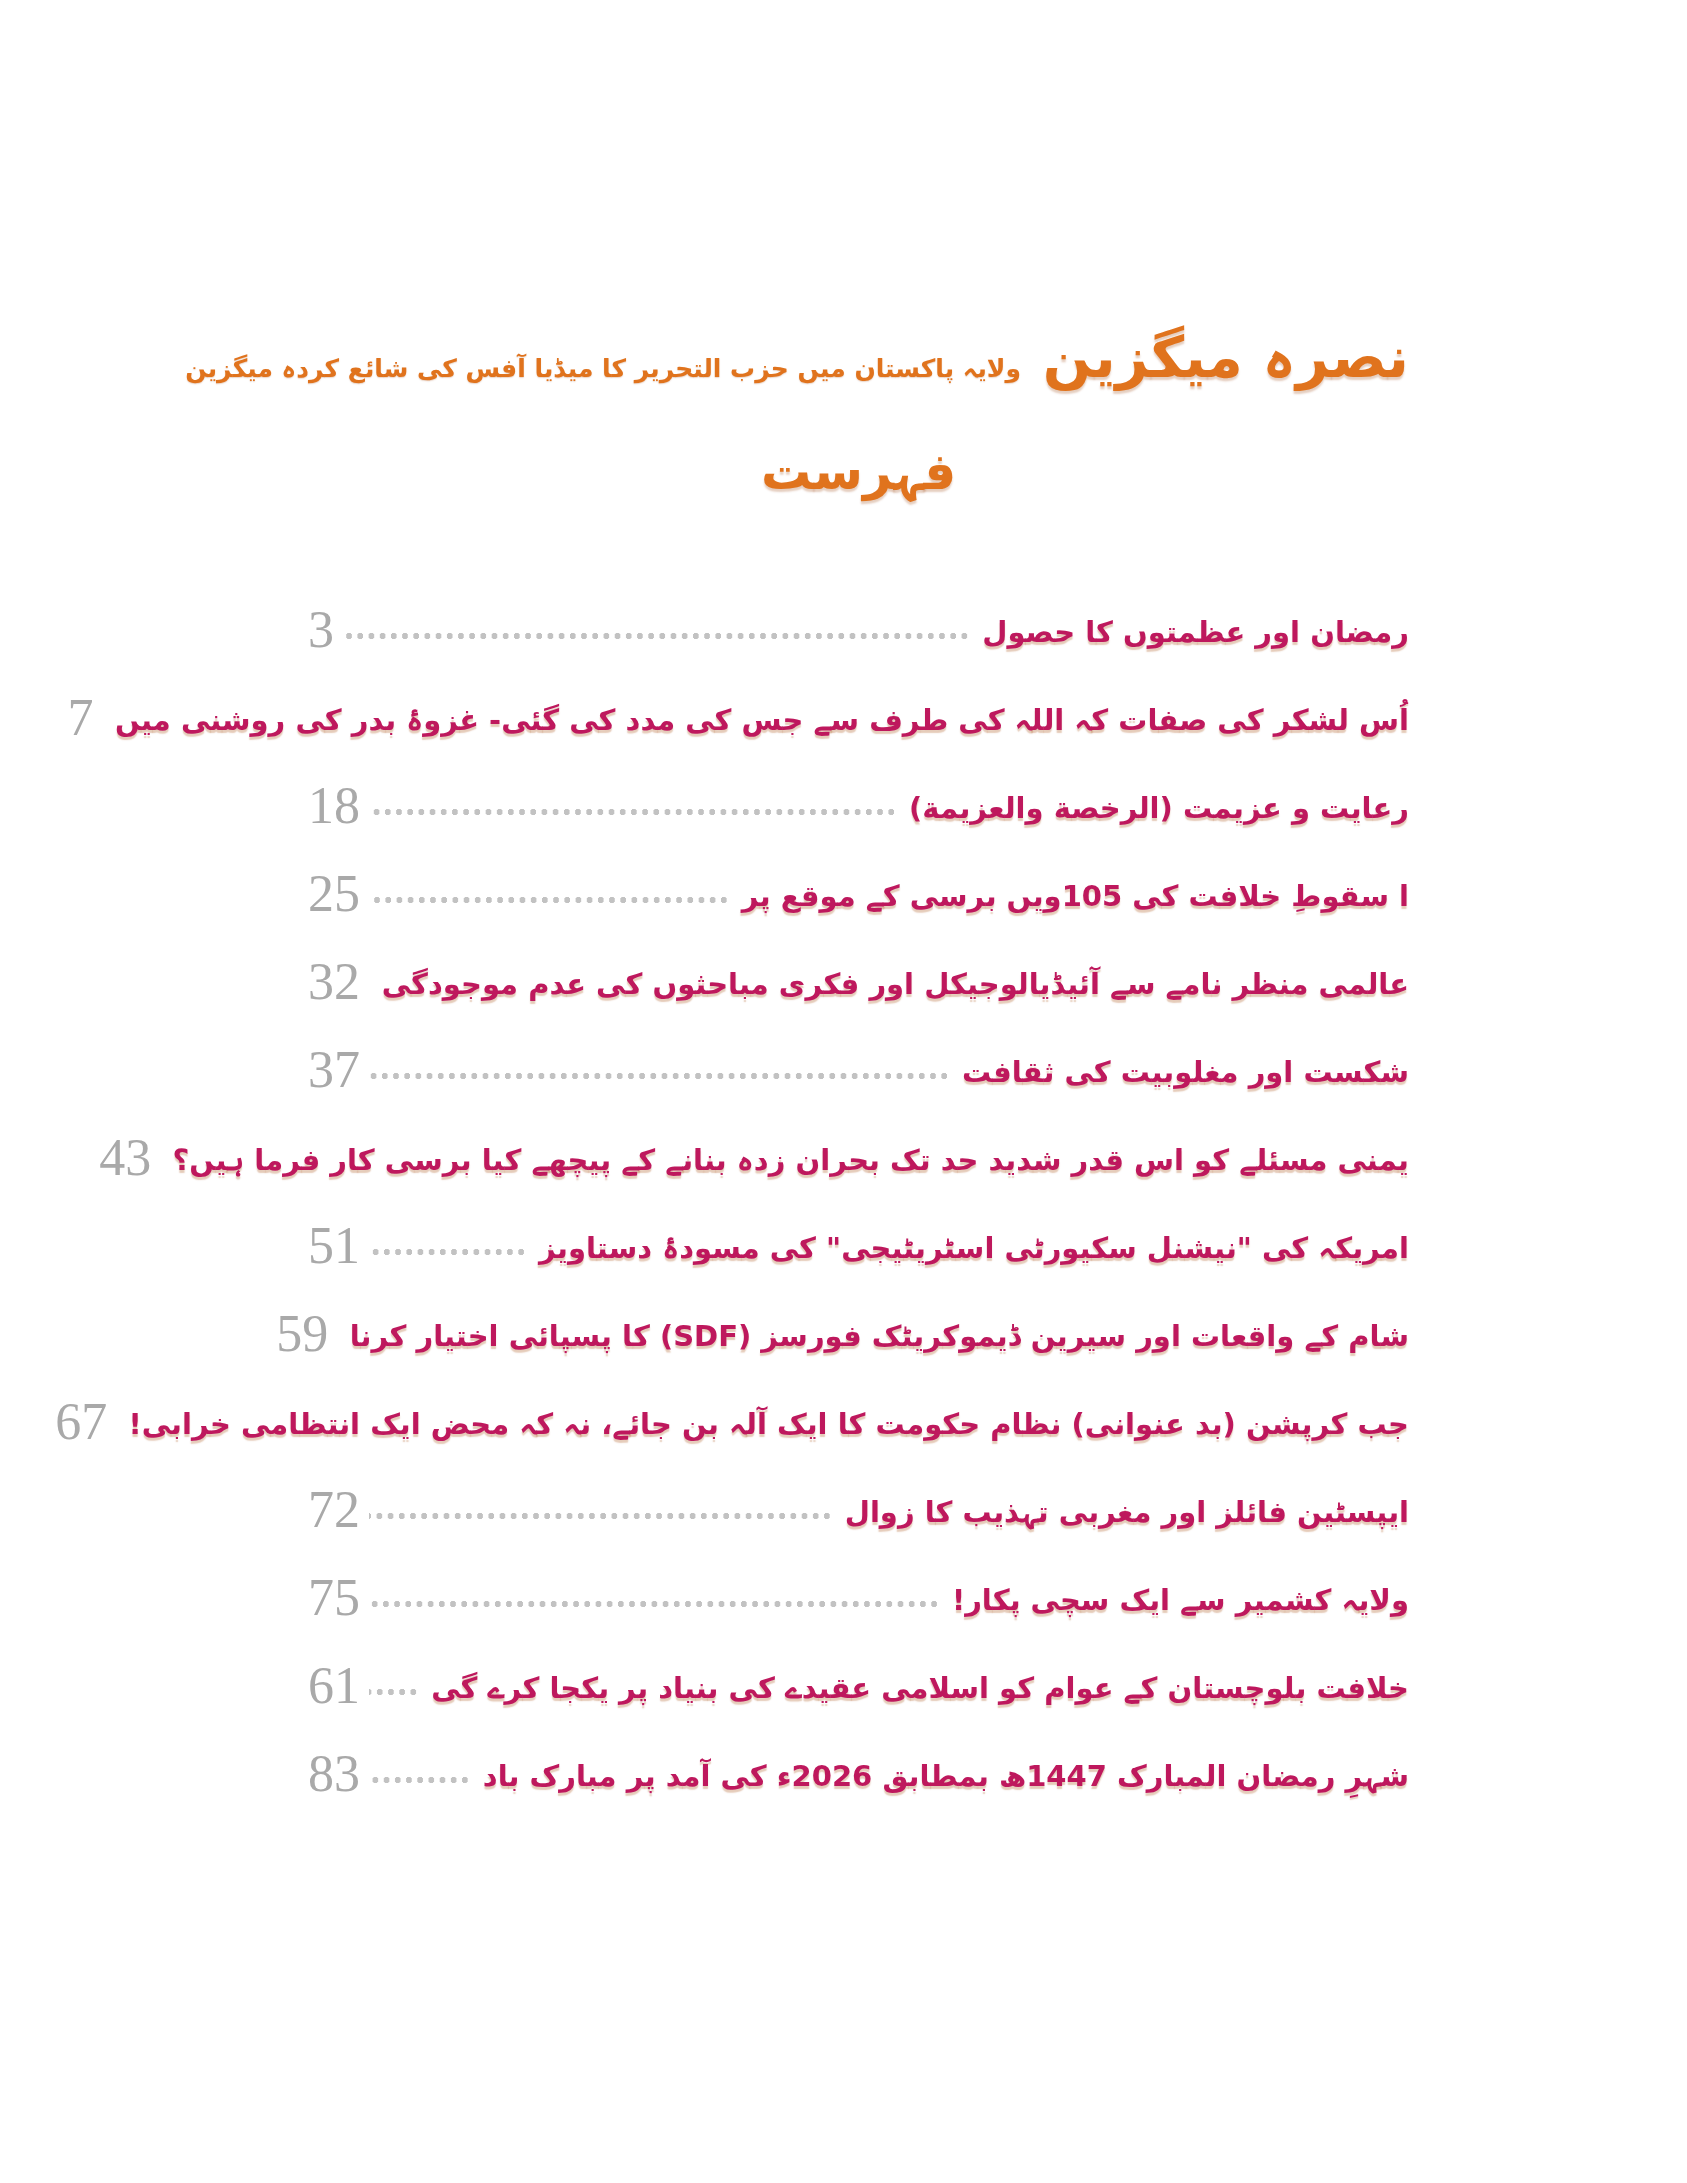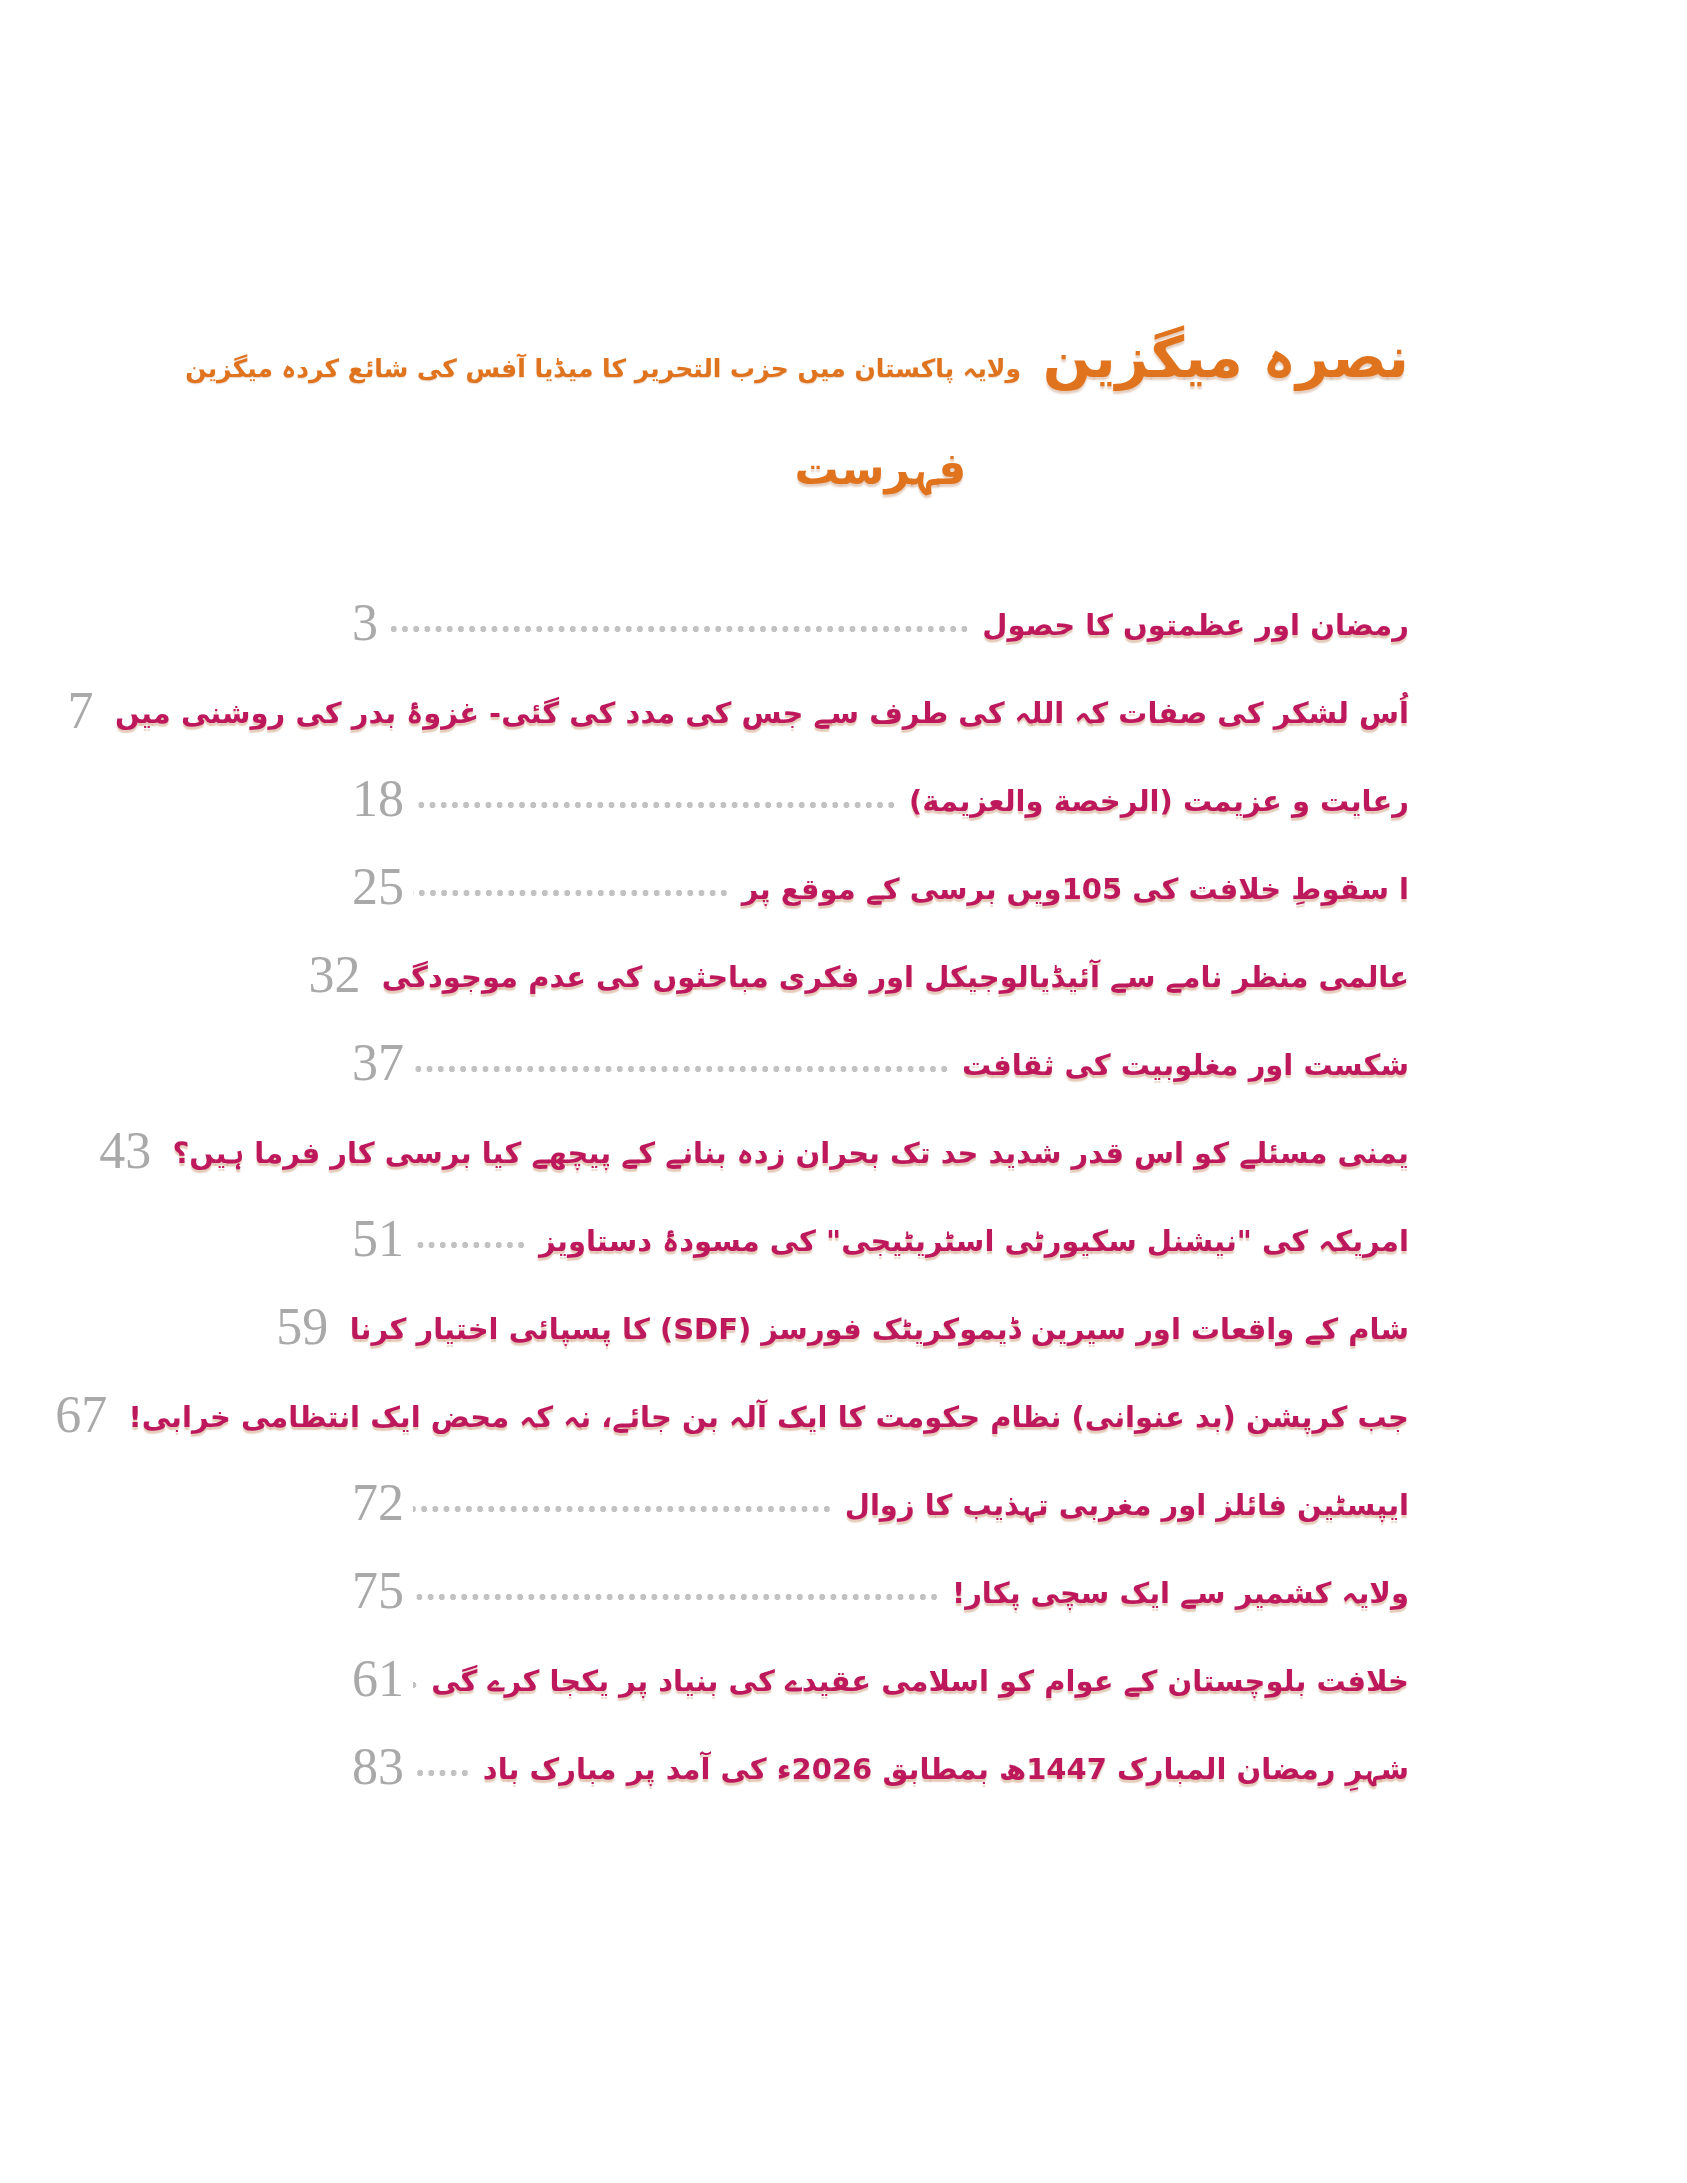--- a/index.html
+++ b/index.html
@@ -5,21 +5,20 @@
   html, body { margin: 0; padding: 0; }
   body {
     width: 1687px;
     height: 2183px;
     background: #ffffff;
     overflow: hidden;
     font-family: "DejaVu Sans", sans-serif;
   }
   .content {
     padding: 0 278px 0 308px; 
-    margin-left: 44px;
   }
   
   .mag-header {
     margin-top: 324px;
     direction: rtl;
     text-align: right;
     white-space: nowrap;
     color: #e0731d;
   }
   .mag-title {
@@ -31,21 +30,21 @@
     font-size: 25px;
     font-weight: bold;
     margin-right: 18.5px;
     text-shadow: 0 1.3px 1.3px rgba(150,60,0,0.22);
   }
   
   .toc-heading {
     margin-top: 53px;
     direction: rtl;
     text-align: center;
-    font-size: 44px;
+    font-size: 50px;
     font-weight: bold;
     color: #e0731d;
     text-shadow: 0 2.6px 2px rgba(150,60,0,0.25);
   }
   
   .toc-list { margin-top: 63px; }
   .toc-row {
     display: flex;
     direction: rtl;            
     align-items: flex-end;

